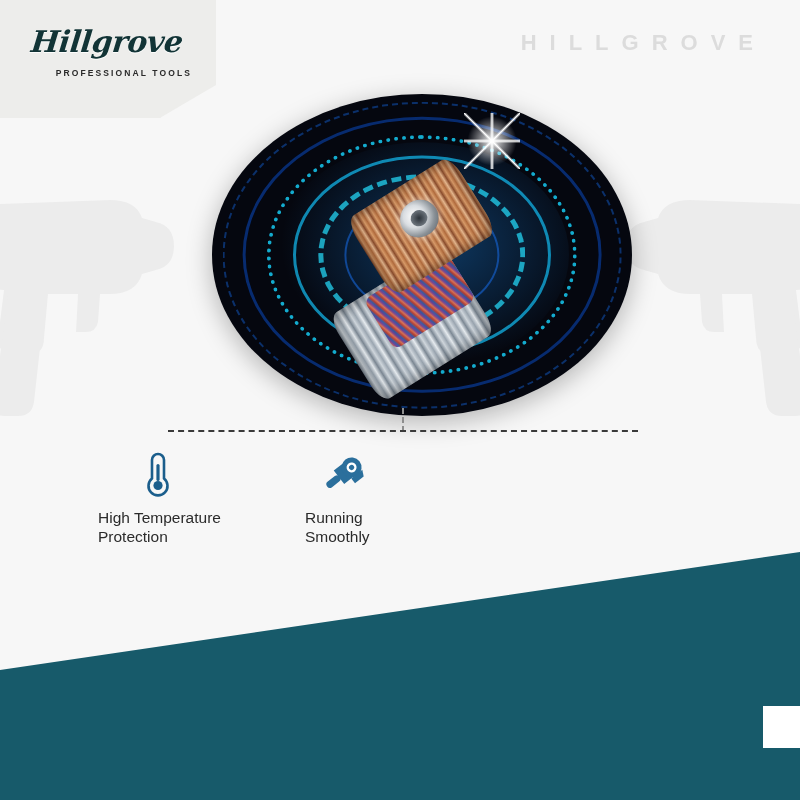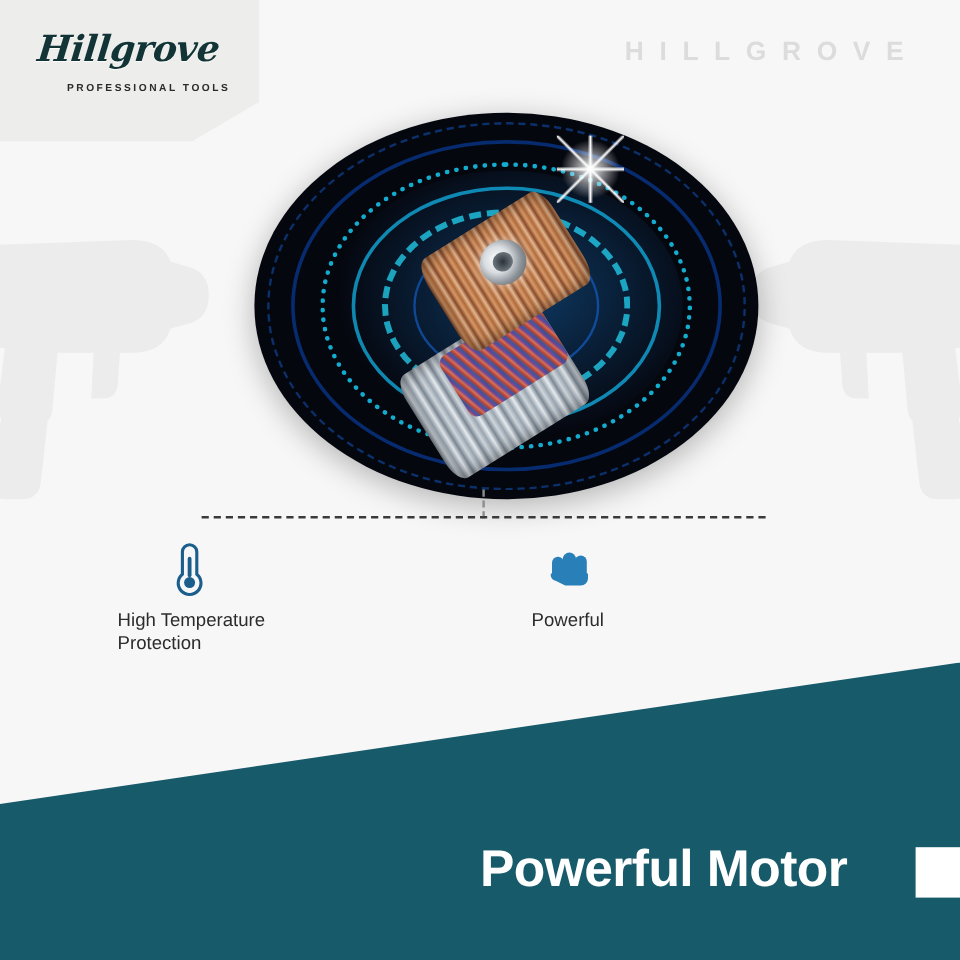--- a/index.html
+++ b/index.html
@@ -305,35 +305,37 @@
         <svg width="32" height="46" viewBox="0 0 32 46">
           <path d="M16 3 a6 6 0 0 1 6 6 v18.5 a9.5 9.5 0 1 1 -12 0 V9 a6 6 0 0 1 6 -6 z" fill="none" stroke="#1b5e8c" stroke-width="2.6"></path>
           <circle cx="16" cy="34.5" r="4.6" fill="#1b5e8c"></circle>
           <rect x="14.4" y="13" width="3.2" height="17" rx="1.6" fill="#1b5e8c"></rect>
         </svg>
       </div>
       <div class="flabel">High Temperature
 Protection</div>
     </div>
 
-
-    <div class="feature f2">
+    <div class="feature f1">
       <div class="ficon">
-        <svg width="42" height="38" viewBox="0 0 42 38">
-          <g fill="#2980b9">
-            <path d="M5 14 a5 5 0 0 1 10 0 v10 h-10 z"></path>
-            <path d="M14 11 a5.5 5.5 0 0 1 11 0 v13 h-11 z"></path>
-            <path d="M24 13 a5 5 0 0 1 10 0 v11 h-10 z"></path>
-            <path d="M4 23 h31 v4 a6 6 0 0 1 -6 6 h-13 l-8 -4 a5 5 0 0 1 -4 -6 z"></path>
+        <svg width="46" height="44" viewBox="0 0 46 44">
+          <g transform="rotate(-38 23 22)">
+            <rect x="2" y="18" width="16" height="7" rx="3.5" fill="#2b6f9c"></rect>
+            <path d="M17 13 h12 a5 5 0 0 1 5 5 v7 a5 5 0 0 1 -5 5 h-12 z" fill="#2b6f9c"></path>
+            <circle cx="33" cy="21.5" r="10" fill="#2b6f9c"></circle>
+            <circle cx="33" cy="21.5" r="5" fill="#ffffff"></circle>
+            <circle cx="33" cy="21.5" r="2.6" fill="#2b6f9c"></circle>
+            <path d="M26 30 h14 l-3 6 h-11 z" fill="#2b6f9c"></path>
           </g>
         </svg>
       </div>
-      <div class="flabel">Powerful</div>
+      <div class="flabel">Running
+Smoothly</div>
     </div>
 
 
+
   </div>
 
   <div class="teal-band"></div>
-  <div class="headline">Powerful Motor</div>
   <div class="headline-block"></div>
 
 </div>
 
 </body></html>

